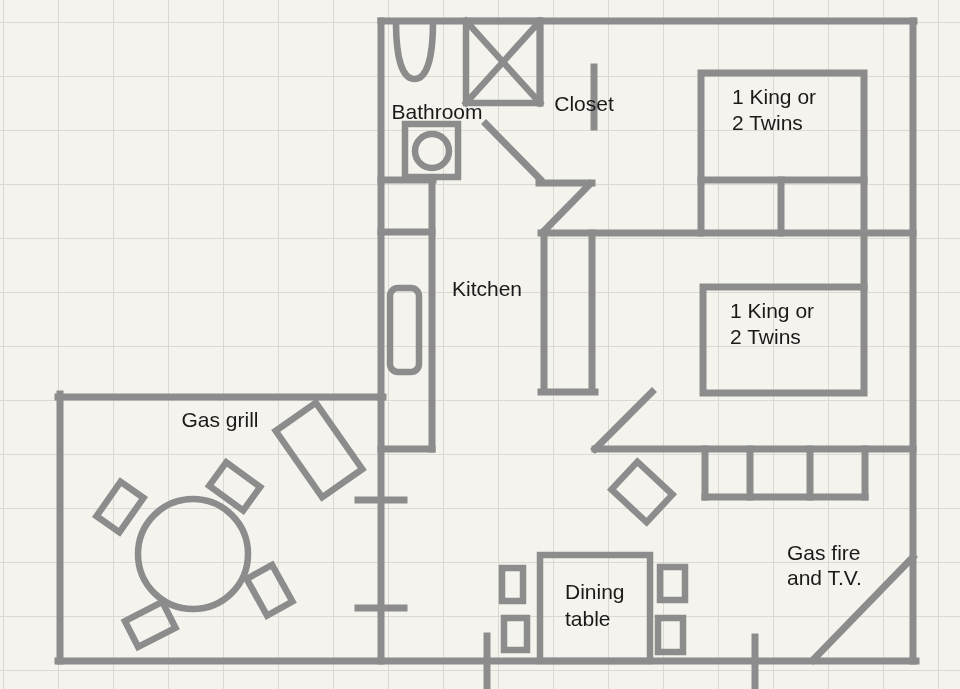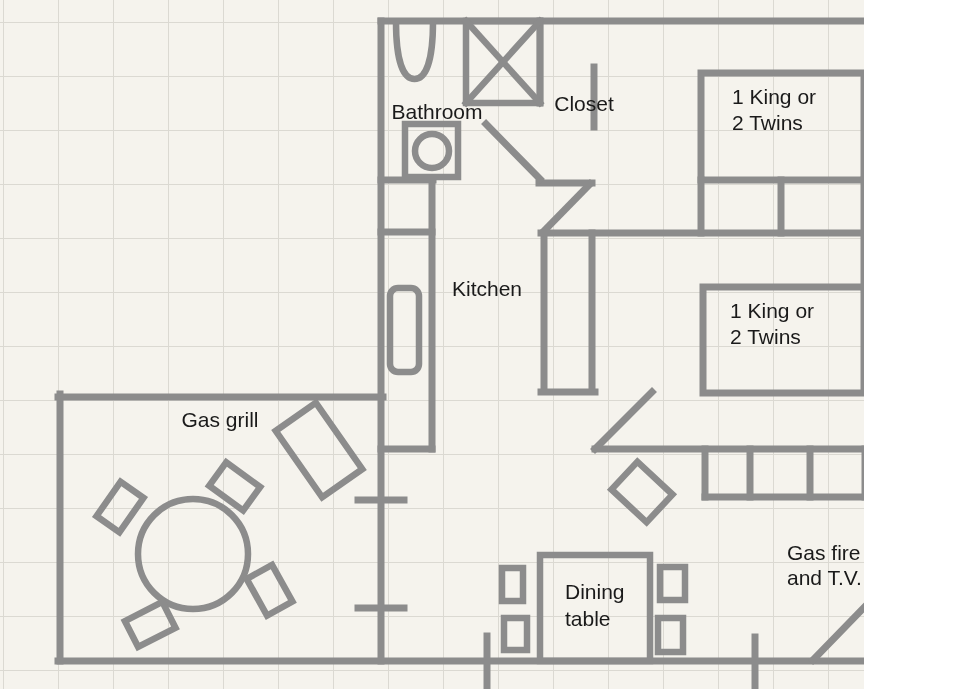--- a/index.html
+++ b/index.html
@@ -1,20 +1,20 @@
 <!DOCTYPE html>
 <html style="--wall: #8c8c8c; --label-text: #1a1a1a; --paper: #f5f3ed; --grid-line: #dbd9d2;"><head>
 <meta charset="utf-8">
 <style>
   :root{
     --wall:#8c8c8c; --label-text:#1a1a1a; --paper:#f5f3ed; --grid-line:#dbd9d2;
   }
   html,body{margin:0;padding:0;}
   .paper{
-    position:relative; width:864px; height:689px; overflow:hidden;
+    position:relative; width:960px; height:689px; overflow:hidden;
     background-color:var(--paper);
     background-image:
       linear-gradient(to right, var(--grid-line) 1px, transparent 1px),
       linear-gradient(to bottom, var(--grid-line) 1px, transparent 1px);
     background-size:55px 54px;
     background-position:3px 22px;
     font-family:"Liberation Sans", sans-serif;
   }
   svg{position:absolute;left:0;top:0;}
   text{font-family:"Liberation Sans", sans-serif; font-size:21px;}

